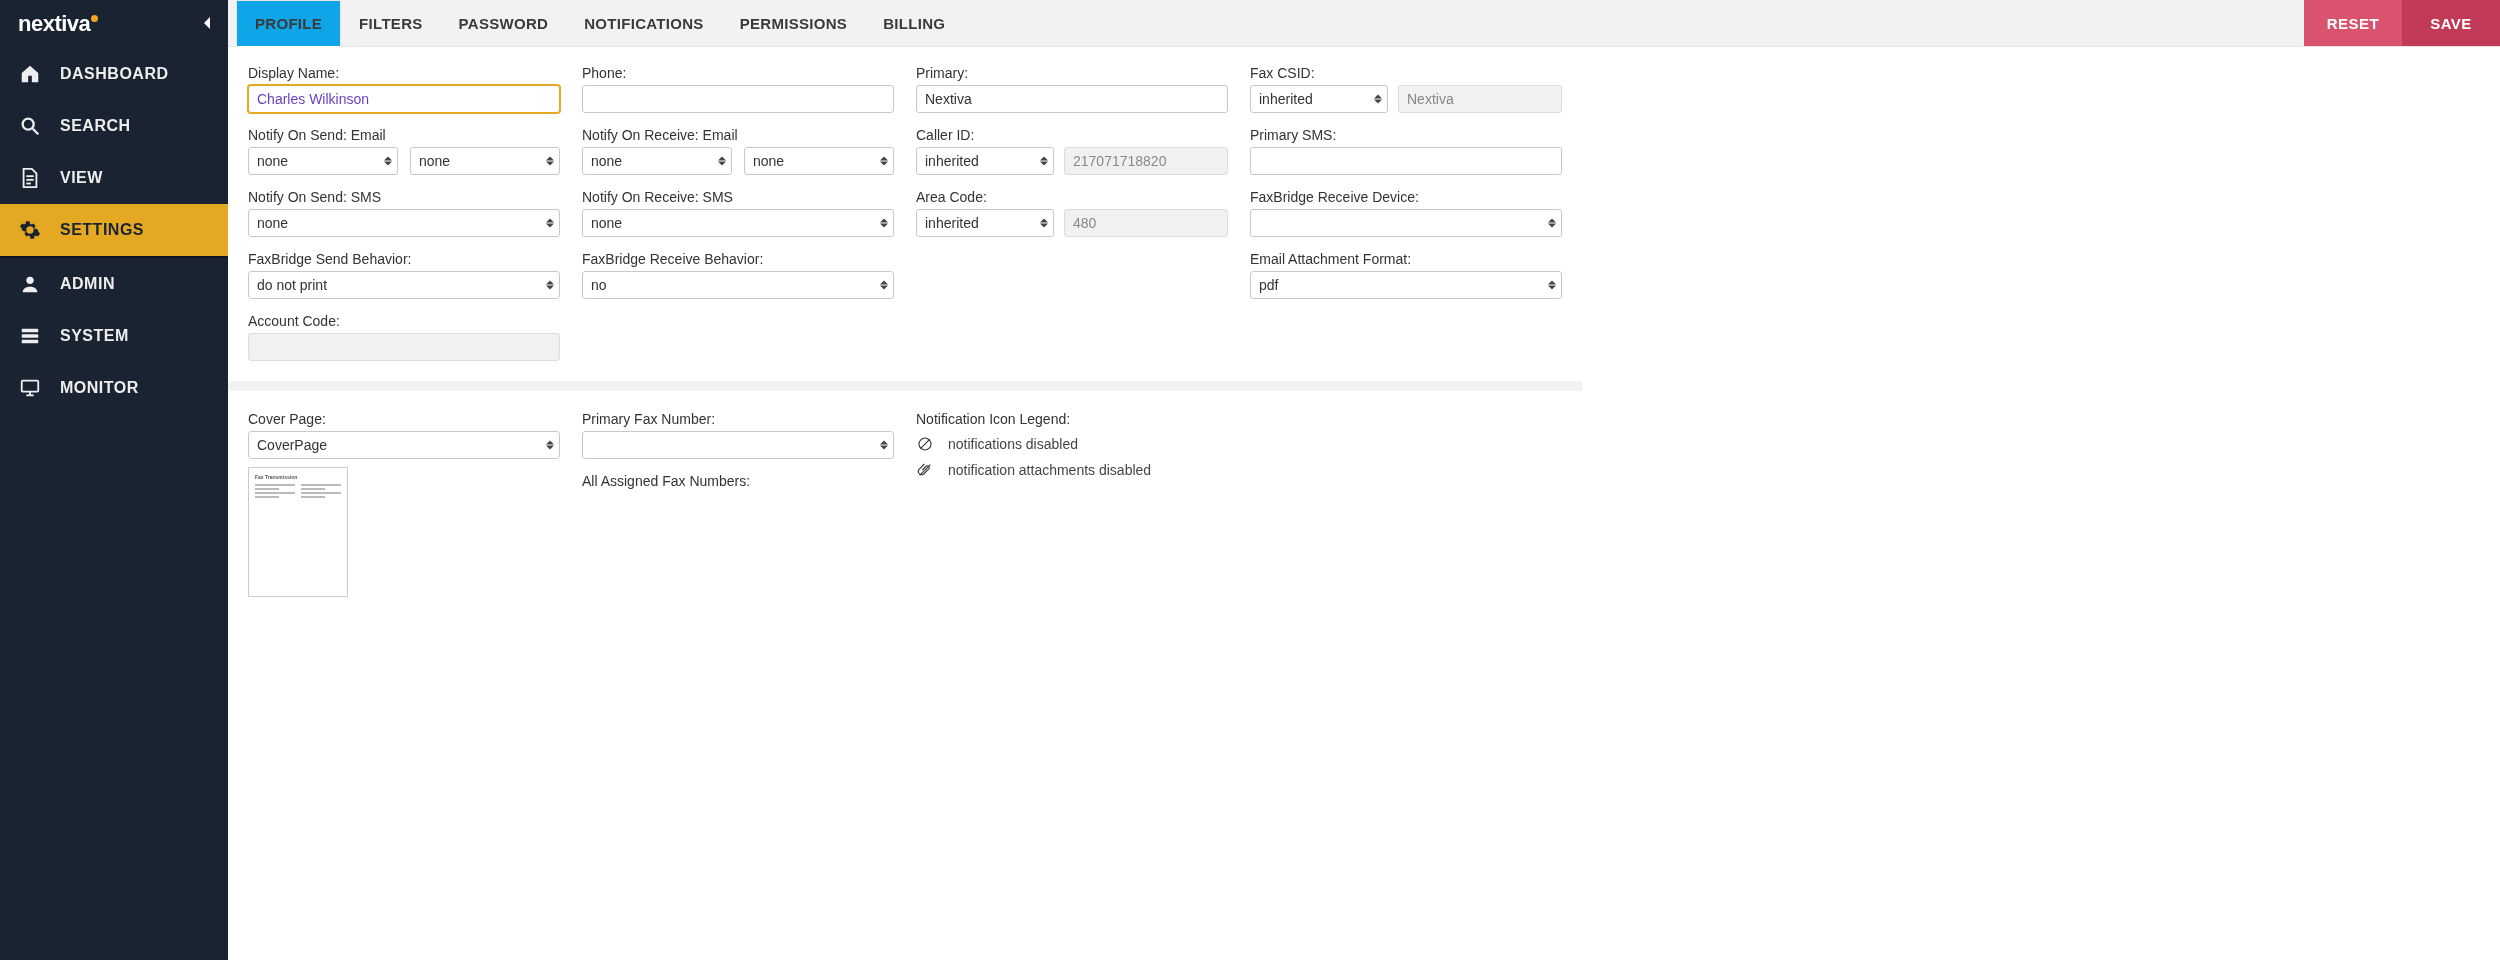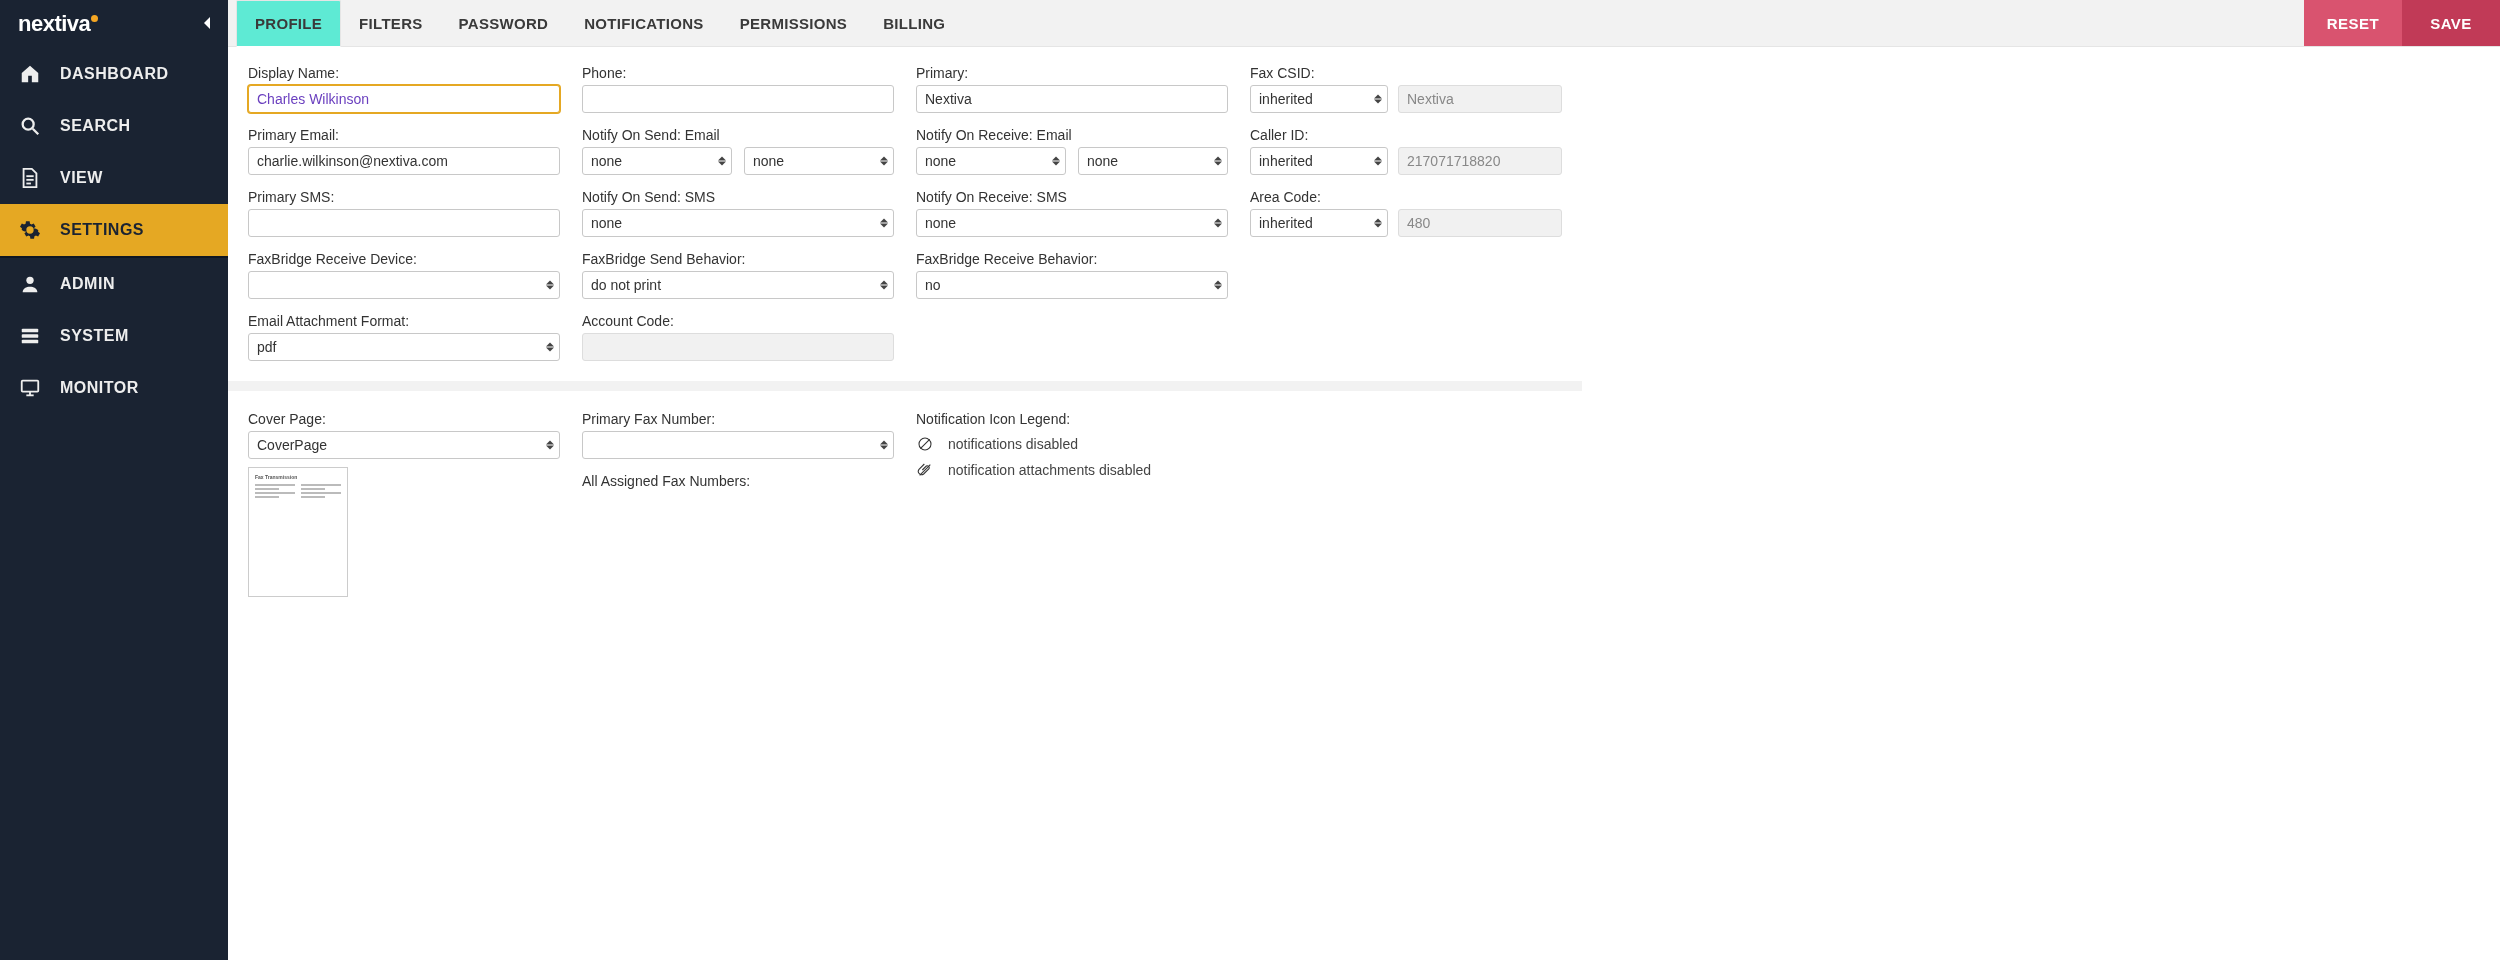--- a/index.html
+++ b/index.html
@@ -91,21 +91,21 @@
     padding: 0 18px;
     display: flex;
     align-items: center;
     font-weight: 700;
     font-size: 15px;
     color: #3a3a3a;
     cursor: pointer;
     letter-spacing: 0.3px;
   }
   .tab.active {
-    background: #5eead4;
+    background: #0ea5e9;
     border: 1px solid #e5e5e5;
     border-bottom: 1px solid #fff;
     margin-bottom: -1px;
     border-radius: 2px 2px 0 0;
   }
   .tabbar-spacer { flex: 1; }
   .actions { display: flex; }
   .btn {
     width: 98px;
     display: flex; align-items: center; justify-content: center;
@@ -361,24 +361,20 @@
               <input class="control" readonly="" value="inherited" style="">
               <span class="select-arrows">
                   <span class="up"></span>
                   <span class="dn"></span>
                 </span>
             </div>
             <input class="control readonly readonly-box" readonly="" value="Nextiva" style="">
           </div>
         </div>
 
-        <div class="field">
-          <label>Primary Email:</label>
-          <input class="control" value="charlie.wilkinson@nextiva.com" style="">
-        </div>
         <div class="field">
           <label>Notify On Send: Email</label>
           <div class="pair">
             <div class="select-wrap">
               <input class="control" readonly="" value="none" style="">
               <span class="select-arrows">
                   <span class="up"></span>
                   <span class="dn"></span>
                 </span>
             </div>

